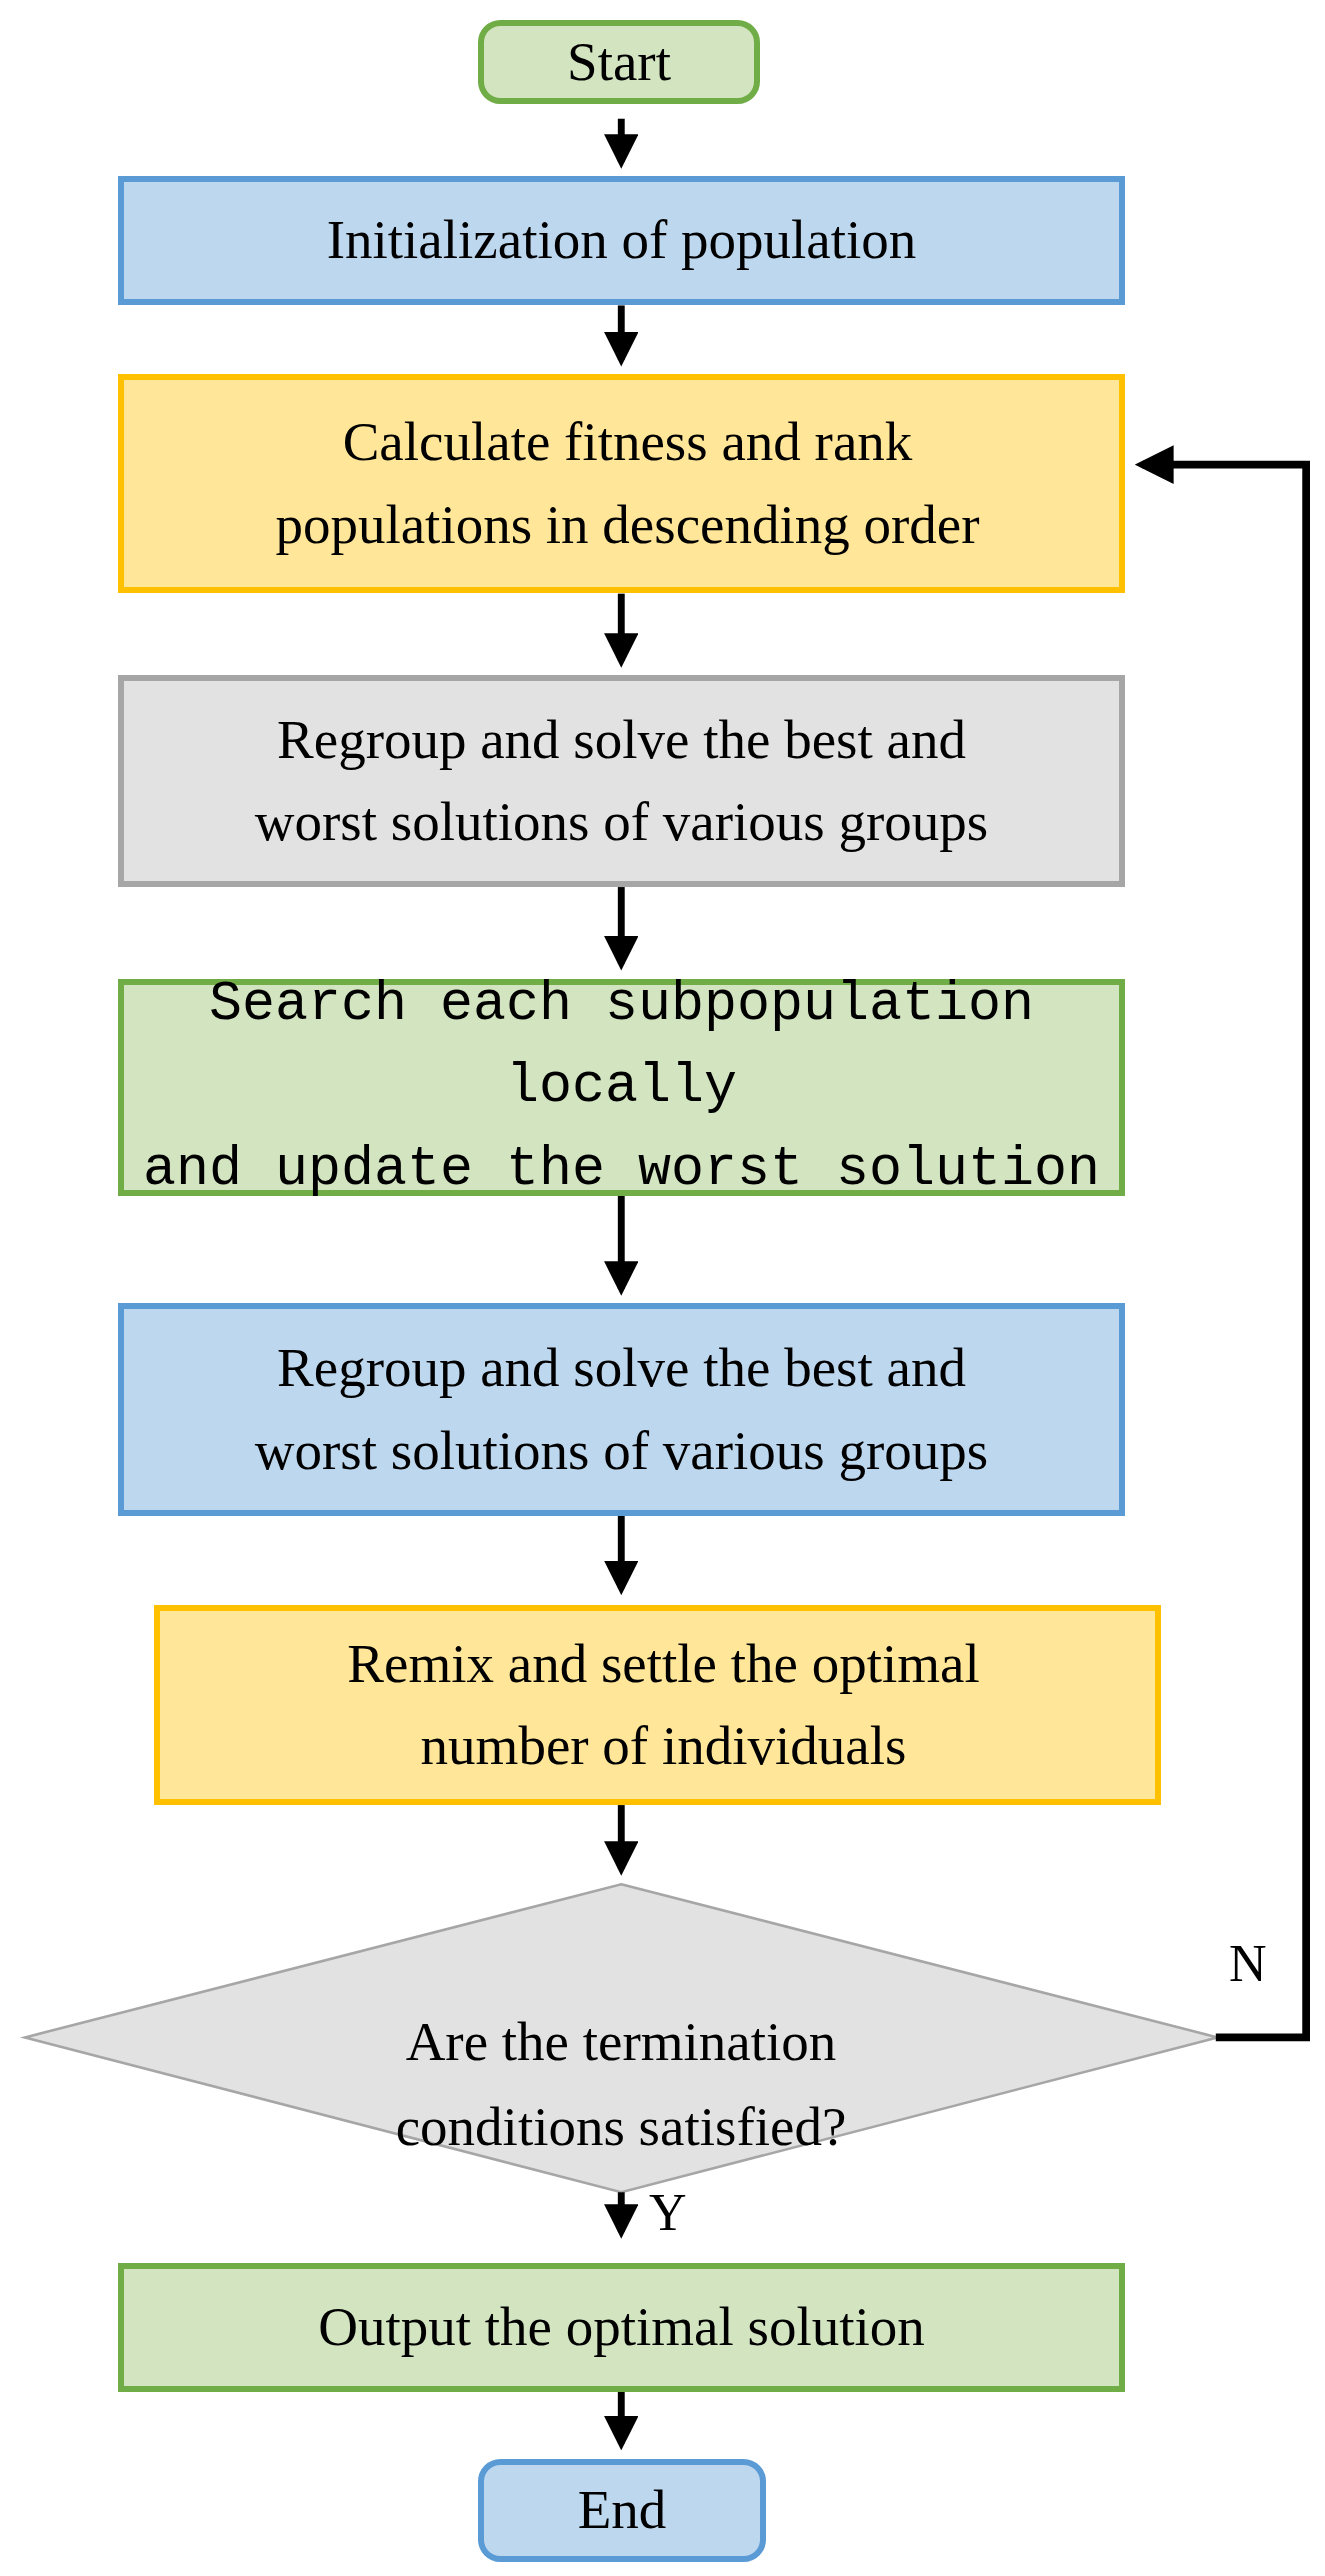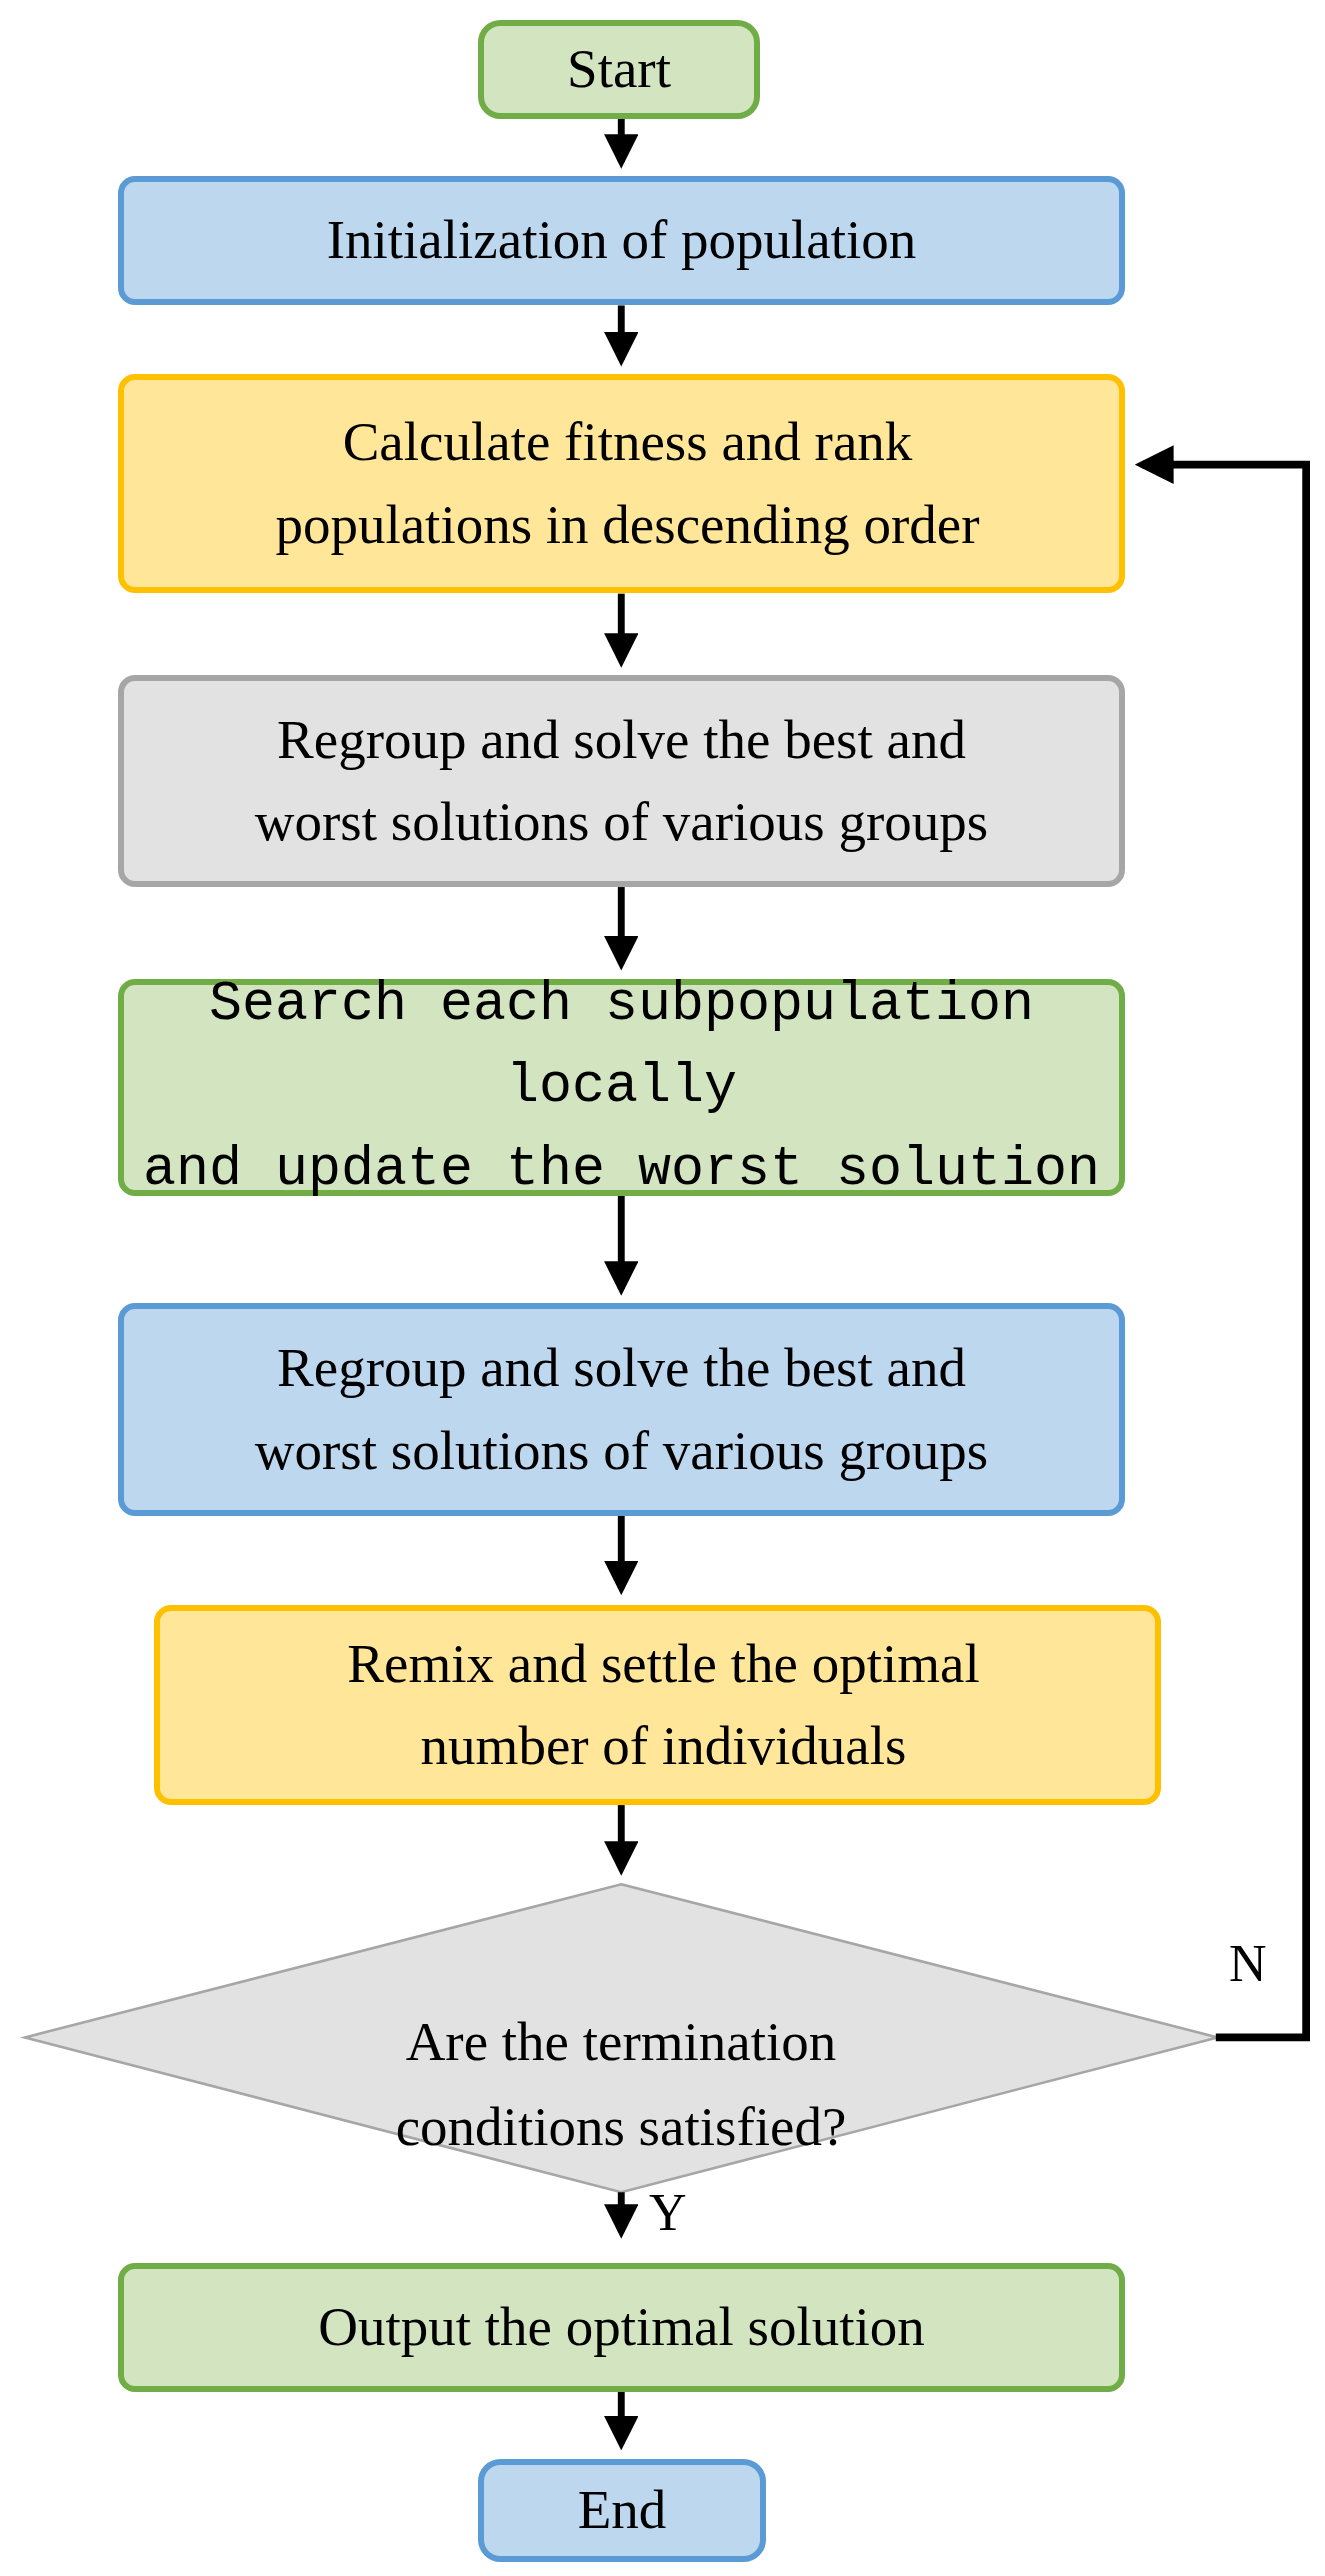--- a/index.html
+++ b/index.html
@@ -15,21 +15,21 @@
     position:absolute;
     box-sizing:border-box;
     display:flex;align-items:center;justify-content:center;
     text-align:center;
     white-space:pre-line;
     font-size:55px;
     line-height:1.5;
     color:var(--text,#000);
   }
   .band{left:118px;width:1007px;}
-  .rect{border-style:solid;border-width:6.9px;border-radius:17px;}
+  .rect{border-style:solid;border-width:6.9px;}
   .terminal{border-style:solid;border-width:6px;border-radius:22.4px;}
   .green{background:var(--green_fill);border-color:var(--green_border);}
   .blue{background:var(--blue_fill);border-color:var(--blue_border);}
   .yellow{background:var(--yellow_fill);border-color:var(--yellow_border);padding-left:12px;}
   .grayn{background:var(--gray_fill);border-color:var(--gray_border);}
   .diamond-label{
     position:absolute;left:277px;top:1998px;width:688px;height:172px;
     display:flex;align-items:center;justify-content:center;text-align:center;
     white-space:pre-line;font-size:55px;line-height:1.55;
   }
@@ -63,21 +63,21 @@
     <line class="arrow" x1="722" y1="1031" x2="722" y2="1120" marker-end="url(#ah)"></line>
     <line class="arrow" x1="722" y1="1390" x2="722" y2="1498" marker-end="url(#ah)"></line>
     <line class="arrow" x1="722" y1="1762" x2="722" y2="1846" marker-end="url(#ah)"></line>
     <line class="arrow" x1="722" y1="2098" x2="722" y2="2172" marker-end="url(#ah)"></line>
     <line class="arrow" x1="722" y1="2548" x2="722" y2="2594" marker-end="url(#ah)"></line>
     <line class="arrow" x1="722" y1="2762" x2="722" y2="2840" marker-end="url(#ah)"></line>
 
     <polyline class="arrow loop" points="1413,2368 1518,2368 1518,540 1328,540" marker-end="url(#ah)"></polyline>
   </svg>
 
-  <div class="node terminal green" style="left:478px;top:20px;width:282px;height:99px;">Start</div>
+  <div class="node terminal green" style="left:478px;top:20px;width:282px;height:84px;">Start</div>
 
   <div class="node rect blue band" style="top:176px;height:129px;">Initialization of population</div>
 
   <div class="node rect yellow band" style="top:374px;height:219px;">Calculate fitness and rank
 populations in descending order</div>
 
   <div class="node rect grayn band" style="top:675px;height:212px;">Regroup and solve the best and
 worst solutions of various groups</div>
 
   <div class="node rect green band" style="top:979px;height:217px;font-family:Liberation Mono, monospace;">Search each subpopulation locally

